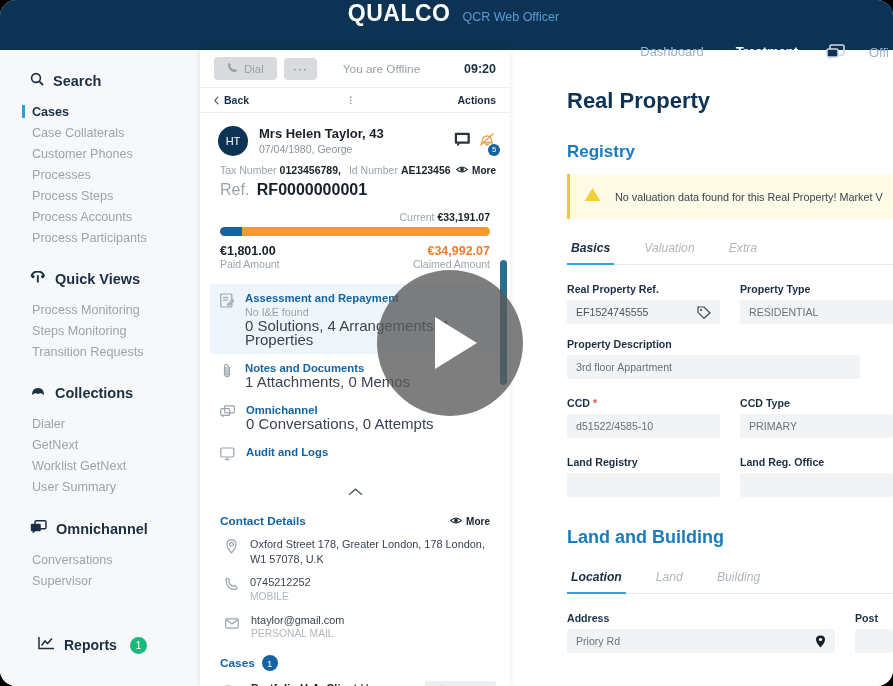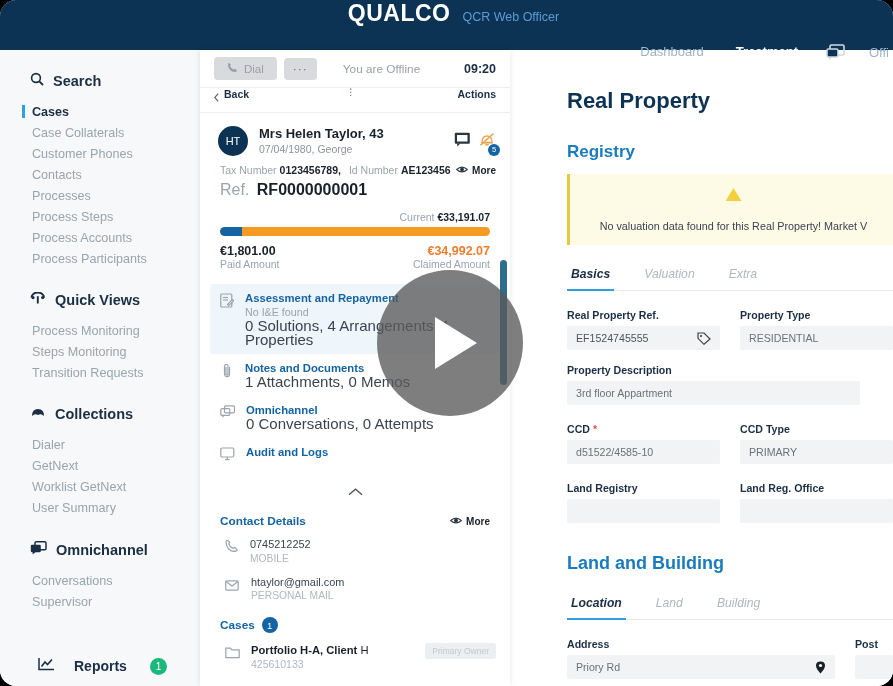--- a/index.html
+++ b/index.html
@@ -70,21 +70,21 @@
     line-height: 17px; position: relative;
   }
   .sb-item.active {
     color: #1a2e44; font-weight: bold;
   }
   .sb-item.active::before {
     content: ""; position: absolute; left: 22px; top: 3px;
     width: 3px; height: 13px; background: #2f9fe0;
   }
   .sb-gap { height: 22px; }
-  .reports-row { display: flex; align-items: center; gap: 19px; padding-left: 38px; }
+  .reports-row { display: flex; align-items: center; gap: 9px; padding-left: 38px; }
   .reports-label { color: #1a2e44; font-size: 14px; font-weight: bold; }
   .badge-green {
     width: 17px; height: 17px; border-radius: 50%;
     background: #1bb77b; color: #fff; font-size: 10px;
     display: flex; align-items: center; justify-content: center;
     margin-left: 4px;
   }
 
   
   .midpanel {
@@ -106,21 +106,21 @@
   }
   .dots-btn {
     background: #d8dadd; color: #6b7177; font-size: 12px;
     border-radius: 4px; padding: 5px 9px; margin-left: 7px;
     letter-spacing: 1px; line-height: 12px;
   }
   .offline-text { color: #9aa0a6; font-size: 11.8px; margin-left: 26px; }
   .clock { color: #1a2e44; font-size: 12.5px; font-weight: bold; margin-left: auto; }
 
   .back-bar {
-    height: 25px; display: flex; align-items: flex-start;
+    height: 25px; display: flex; align-items: center;
     padding: 0 14px; border-bottom: 1px solid #eceff1;
   }
   .back-lbl { color: #1a2e44; font-size: 10.5px; font-weight: bold; margin-left: 5px; }
   .actions-lbl { color: #1a2e44; font-size: 10.5px; font-weight: bold; margin-left: auto; }
   .vdots { color: #1a2e44; font-size: 9px; margin-left: auto; margin-right: 5px; line-height: 9px; }
 
   .person-row { display: flex; align-items: center; padding: 13px 14px 4px 18px; }
   .avatar {
     width: 30px; height: 30px; border-radius: 50%;
     background: #0d3354; color: #fff; font-size: 11px; font-weight: normal;
@@ -213,21 +213,20 @@
     width: 359px; height: 636px;
     background: #ffffff; overflow: hidden;
   }
   .rp-title { color: #0d3354; font-size: 22px; font-weight: bold; padding: 28px 0 0 33px; }
   .rp-sub { color: #1a7bbd; font-size: 17px; font-weight: bold; padding: 28px 0 0 33px; }
   .warn {
     margin: 12px 0 0 33px; background: #fdfbe6;
     border-left: 3px solid #e8c83c; padding: 13px 10px 13px 14px;
     display: flex; align-items: center; gap: 14px;
     min-height: 44px;
-    flex-direction: column;
   }
   .warn-txt { color: #3a4450; font-size: 10.8px; white-space: nowrap; }
 
   .tabs { display: flex; gap: 26px; margin: 22px 0 0 33px; border-bottom: 1px solid #e6e9ec; font-style: italic; }
   .tab { padding: 0 4px 9px 4px; font-size: 12.2px; color: #b0b7bd; position: relative; }
   .tab.active { color: #1a2e44; font-weight: bold; }
   .tab.active::after {
     content: ""; position: absolute; left: 0; right: 0; bottom: -1px;
     height: 2.5px; background: #2f9fe0;
   }
@@ -293,21 +292,20 @@
         <svg width="14" height="14" viewBox="0 0 14 14">
           <circle cx="6" cy="6" r="4.4" fill="none" stroke="#1a2e44" stroke-width="1.6"></circle>
           <line x1="9.3" y1="9.3" x2="13" y2="13" stroke="#1a2e44" stroke-width="1.8"></line>
         </svg>
       </span>
       <span>Search</span>
     </div>
     <div class="sb-item active">Cases</div>
     <div class="sb-item">Case Collaterals</div>
     <div class="sb-item">Customer Phones</div>
-    <div class="sb-item">Contacts</div>
     <div class="sb-item">Processes</div>
     <div class="sb-item">Process Steps</div>
     <div class="sb-item">Process Accounts</div>
     <div class="sb-item">Process Participants</div>
 
     <div class="sb-gap"></div>
 
     <div class="sb-group-head">
       <span>
         <svg width="16" height="13" viewBox="0 0 16 13">
@@ -533,20 +531,29 @@
         <span>
           <svg width="12" height="9" viewBox="0 0 12 9">
             <path d="M0.7 4.5 Q6 -0.3 11.3 4.5 Q6 9.3 0.7 4.5 Z" fill="none" stroke="#2b3540" stroke-width="1.1"></path>
             <circle cx="6" cy="4.5" r="1.9" fill="#2b3540"></circle>
           </svg>
         </span>
         <span>More</span>
       </span>
     </div>
 
+    <div class="cd-row">
+      <span class="cd-ico">
+        <svg width="13" height="15" viewBox="0 0 13 15">
+          <path d="M6.5 0.9 Q11 0.9 11 5.2 Q11 9 6.5 13.8 Q2 9 2 5.2 Q2 0.9 6.5 0.9 Z" fill="none" stroke="#9aa4ad" stroke-width="1.2"></path>
+          <circle cx="6.5" cy="5.2" r="1.9" fill="none" stroke="#9aa4ad" stroke-width="1.2"></circle>
+        </svg>
+      </span>
+      <div class="cd-main">Oxford Street 178, Greater London, 178 London, W1 57078, U.K</div>
+    </div>
 
     <div class="cd-row">
       <span class="cd-ico">
         <svg width="13" height="14" viewBox="0 0 13 14">
           <path d="M1.2 2.3 Q1.2 1 2.4 1.5 L4.2 2.5 Q4.9 3 4.3 4 L3.7 5 Q4.9 7.9 8 9.4 L8.9 8.7 Q9.8 8.1 10.4 8.8 L11.9 10.5 Q12.5 11.4 11.4 11.9 Q7.3 13.4 3.7 10 Q0.8 6.9 1.2 2.3 Z" fill="none" stroke="#9aa4ad" stroke-width="1.2"></path>
         </svg>
       </span>
       <div>
         <div class="cd-main">0745212252</div>
         <div class="cd-sub">MOBILE</div>

